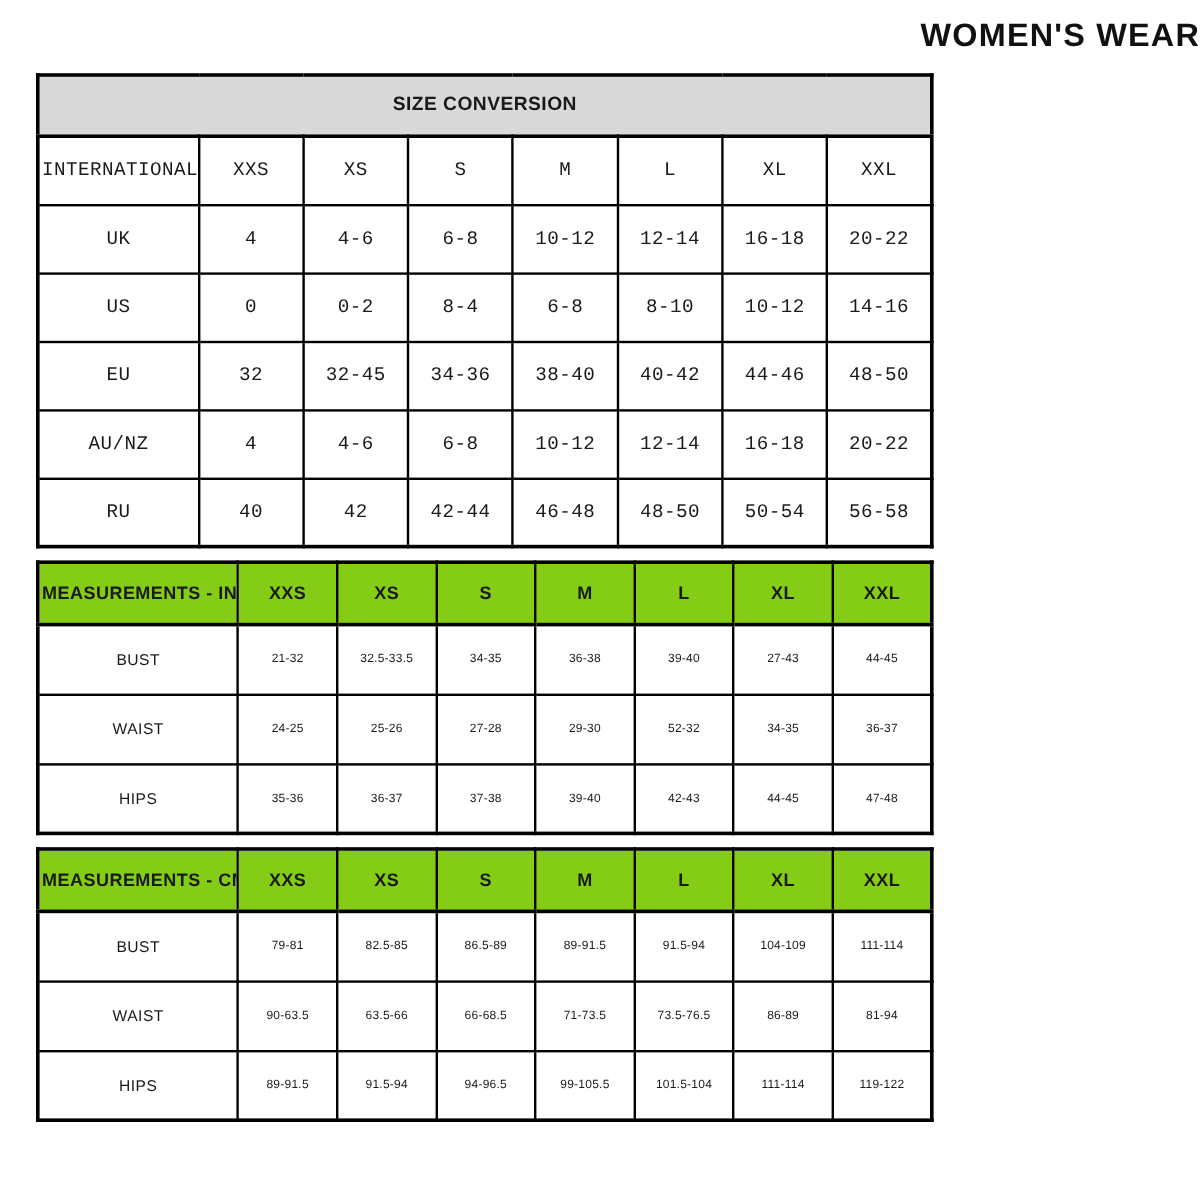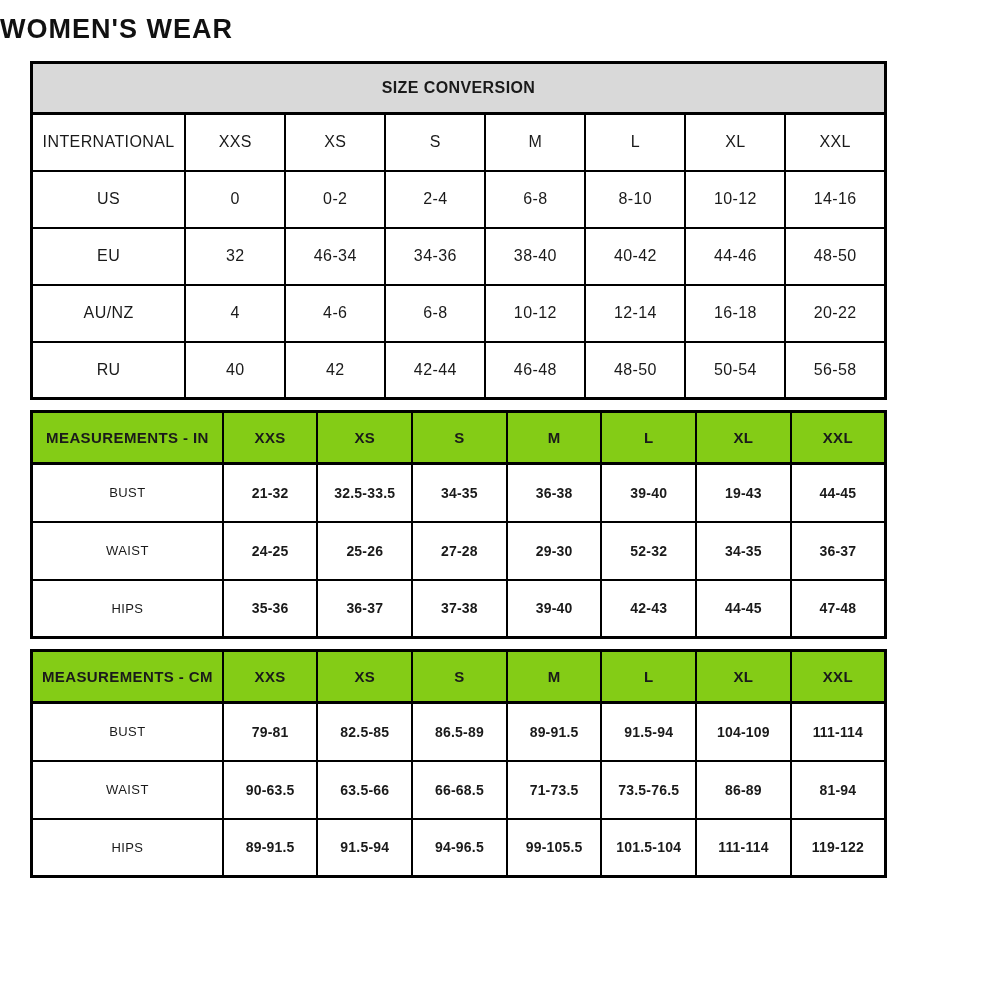--- a/index.html
+++ b/index.html
@@ -3,48 +3,48 @@
 <meta charset="utf-8">
 <style>
   html, body { margin: 0; padding: 0; background: #ffffff; }
   .page {
     width: 1000px; height: 1000px; box-sizing: border-box;
     background: #ffffff; color: #1a1a1a;
     font-family: "Liberation Sans", "DejaVu Sans", sans-serif;
     overflow: hidden;
   }
   h1.title {
-    margin: 14px 0 16px 0; text-align: left;
+    margin: 14px 0 16px 0; text-align: right;
     font-size: 27px; font-weight: 700; letter-spacing: 1px; color: #111;
   }
-  .tables { margin: 0 30px; width: 857px; }
+  .tables { margin: 0 30px; width: 748px; }
   table {
     width: 100%; border-collapse: collapse; table-layout: fixed;
     border: 3px solid #000; margin-bottom: 10px;
   }
   th, td {
     border: 2px solid #000; text-align: center; vertical-align: middle;
     padding: 0 2px; letter-spacing: 0.4px; color: #1a1a1a;
     overflow: hidden; white-space: nowrap;
   }
   
   .t1 col.c-label { width: 18%; }
   .t1 col.c-size  { width: 11.714%; }
   .t1 tr.banner-row { height: 51px; }
   .t1 th.banner { background: #d9d9d9; font-size: 16px; font-weight: 700; border-bottom: 3px solid #000; }
-  .t1 tbody tr { height: 57px; }
+  .t1 tbody tr { height: 57px; font-family: Liberation Mono, monospace; }
   .t1 td { font-size: 16px; font-weight: 400; }
   
   .tm col.c-label { width: 22.4%; }
   .tm col.c-size  { width: 11.085%; }
   .tm tr.hdr-row { height: 52px; }
   .tm th.hdr { background: #84cc16; font-size: 15px; font-weight: 700; border-bottom: 3px solid #000; }
   .tm tbody tr { height: 58px; }
   .tm td.lbl { font-size: 13px; font-weight: 400; }
-  .tm td.val { font-size: 14px; font-weight: 700; letter-spacing: 0.2px; }
+  .tm td.val { font-size: 10px; font-weight: 400; letter-spacing: 0.2px; }
 </style>
 </head>
 <body>
 
 <div class="page">
   <h1 class="title">WOMEN'S WEAR</h1>
 
   <div class="tables">
 
     <table class="t1">
@@ -68,33 +68,43 @@
           <td>INTERNATIONAL</td>
           <td>XXS</td>
           <td>XS</td>
           <td>S</td>
           <td>M</td>
           <td>L</td>
           <td>XL</td>
           <td>XXL</td>
         </tr>
         <tr>
+          <td>UK</td>
+          <td>4</td>
+          <td>4-6</td>
+          <td>6-8</td>
+          <td>10-12</td>
+          <td>12-14</td>
+          <td>16-18</td>
+          <td>20-22</td>
+        </tr>
+        <tr>
           <td>US</td>
           <td>0</td>
           <td>0-2</td>
-          <td>2-4</td>
+          <td>8-4</td>
           <td>6-8</td>
           <td>8-10</td>
           <td>10-12</td>
           <td>14-16</td>
         </tr>
         <tr>
           <td>EU</td>
           <td>32</td>
-          <td>46-34</td>
+          <td>32-45</td>
           <td>34-36</td>
           <td>38-40</td>
           <td>40-42</td>
           <td>44-46</td>
           <td>48-50</td>
         </tr>
         <tr>
           <td>AU/NZ</td>
           <td>4</td>
           <td>4-6</td>
@@ -141,21 +151,21 @@
         </tr>
       </thead>
       <tbody>
         <tr>
           <td class="lbl">BUST</td>
           <td class="val">21-32</td>
           <td class="val">32.5-33.5</td>
           <td class="val">34-35</td>
           <td class="val">36-38</td>
           <td class="val">39-40</td>
-          <td class="val">19-43</td>
+          <td class="val">27-43</td>
           <td class="val">44-45</td>
         </tr>
         <tr>
           <td class="lbl">WAIST</td>
           <td class="val">24-25</td>
           <td class="val">25-26</td>
           <td class="val">27-28</td>
           <td class="val">29-30</td>
           <td class="val">52-32</td>
           <td class="val">34-35</td>

